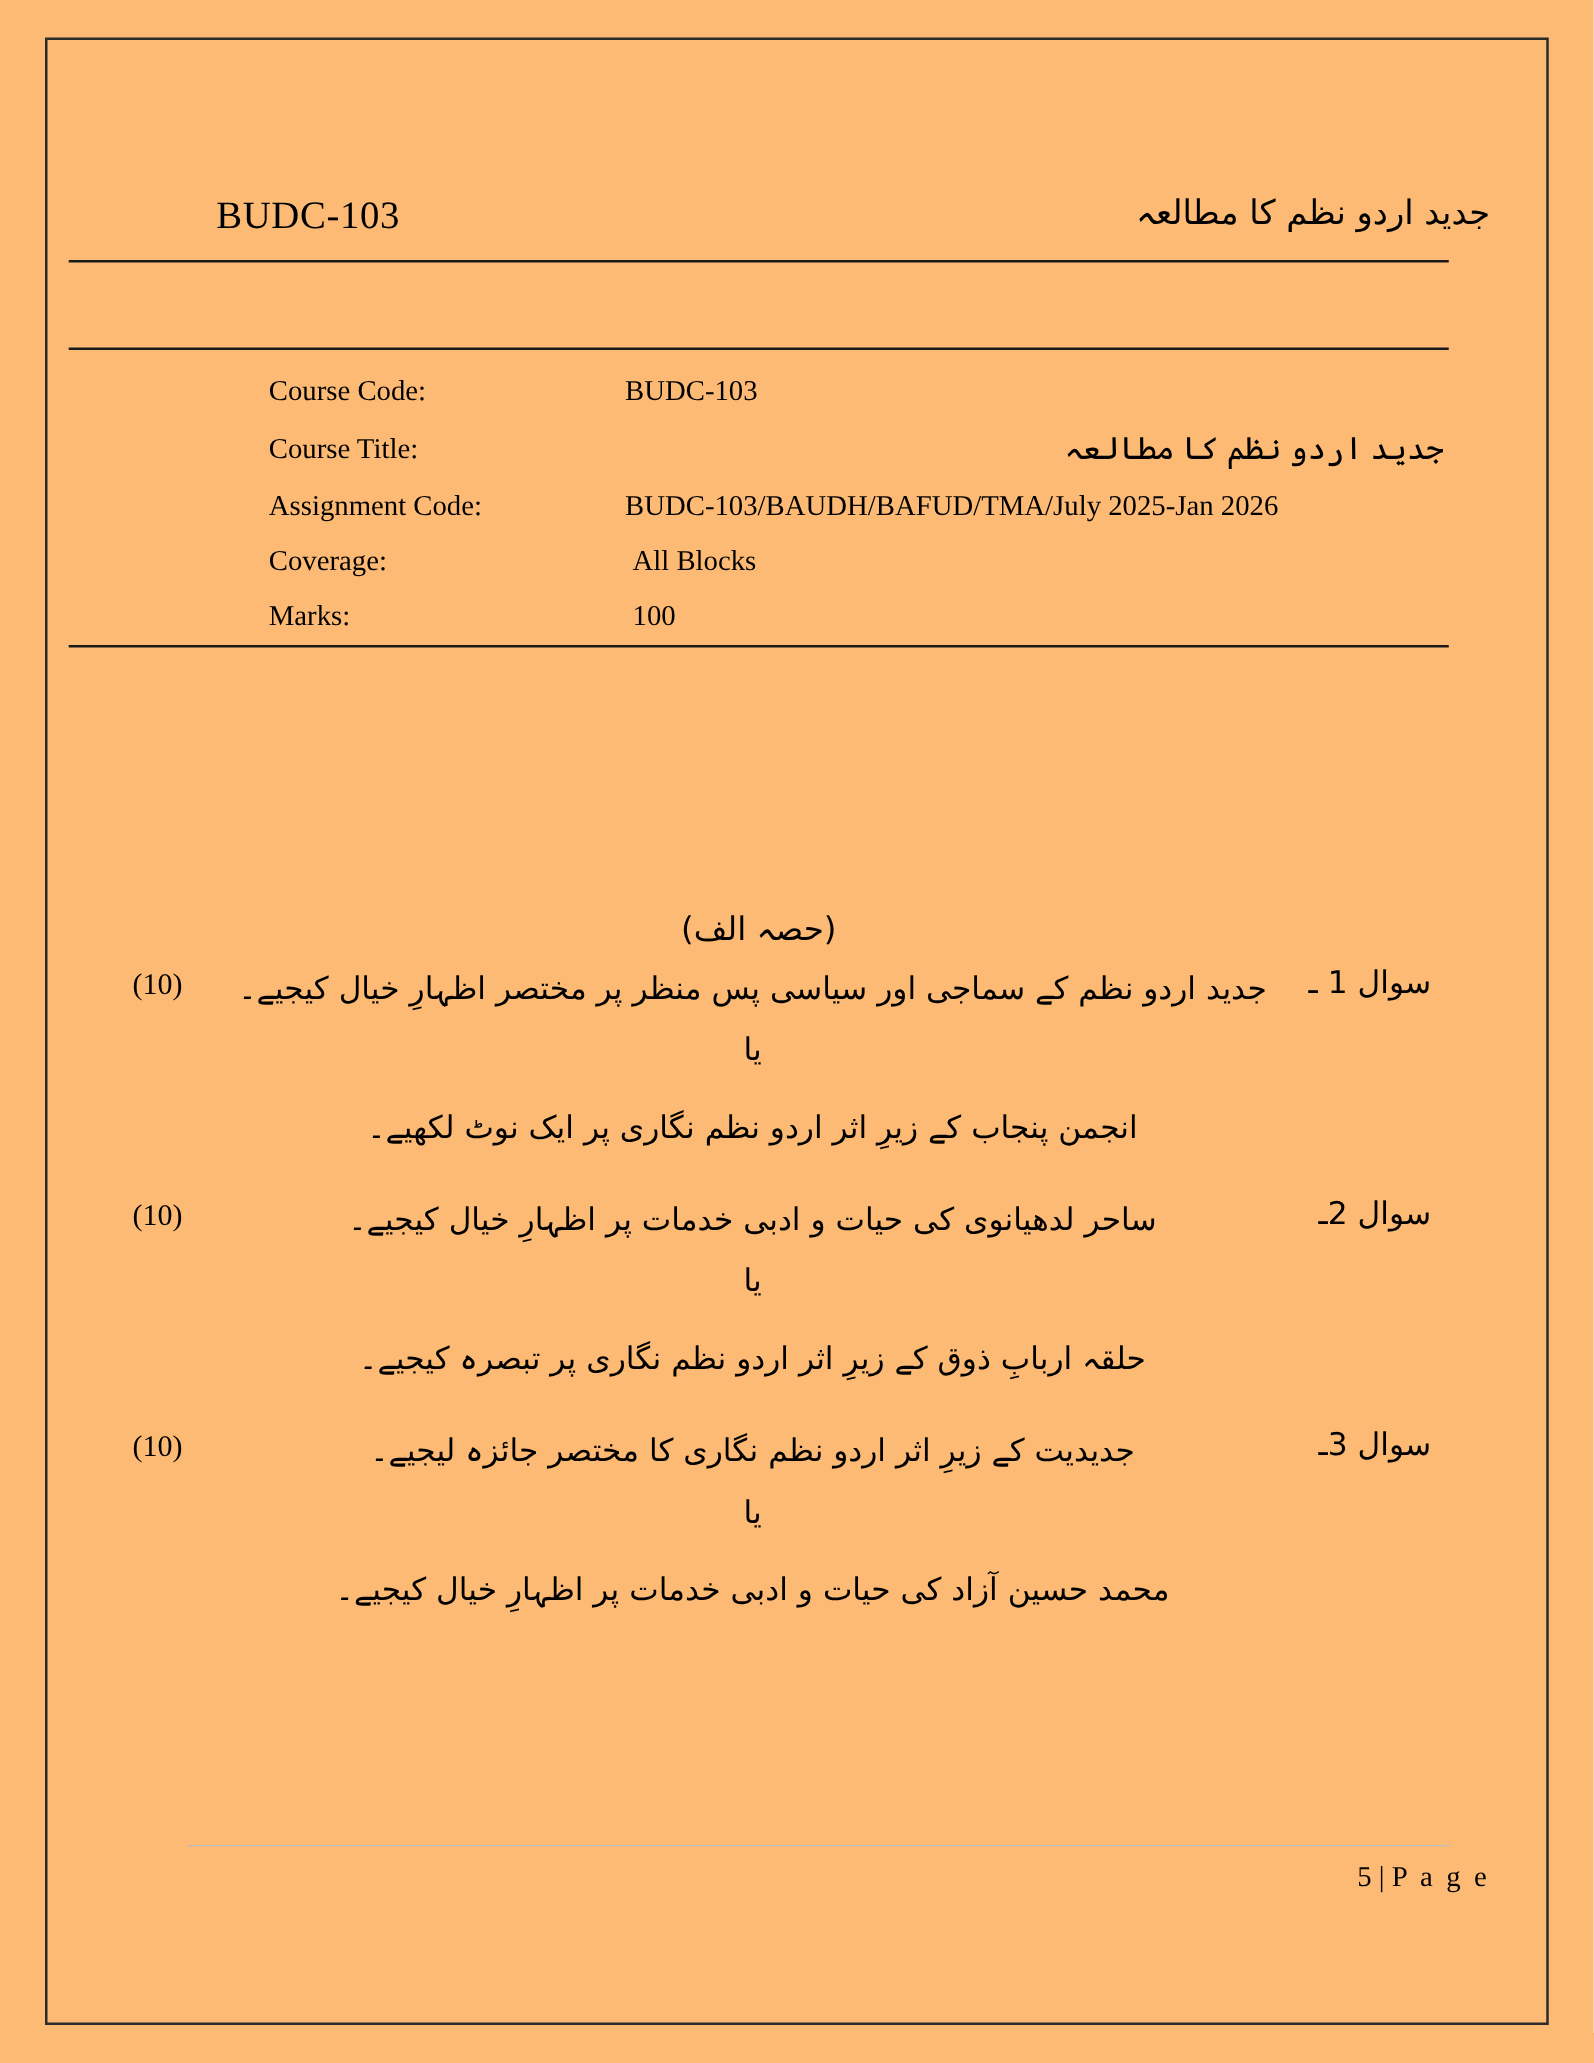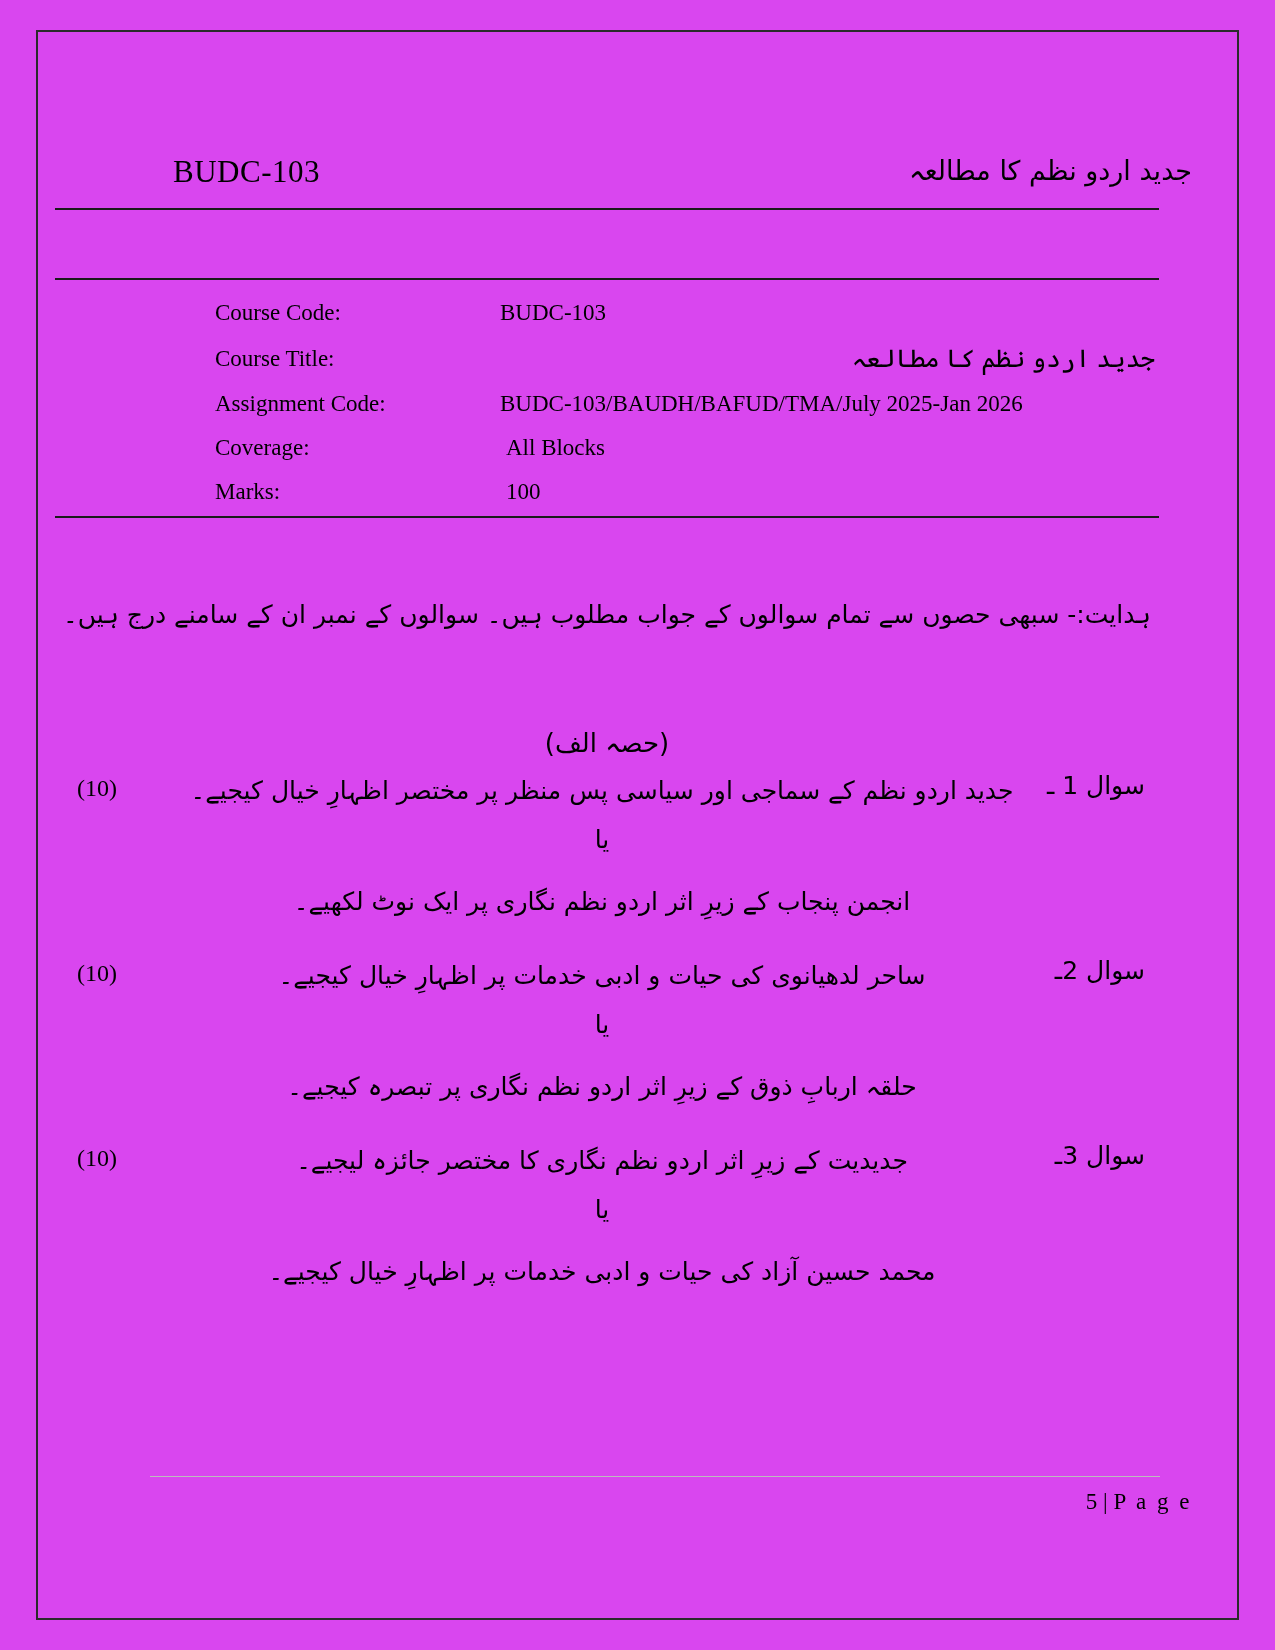--- a/index.html
+++ b/index.html
@@ -10,21 +10,21 @@
   }
   body {
     font-family: "Liberation Serif", "DejaVu Serif", serif;
     color: #000000;
   }
   .page {
     position: relative;
     width: 1275px;
     height: 1650px;
     margin: 0 auto;
-    background: #d946ef;
+    background: #fdba74;
     box-sizing: border-box;
     overflow: hidden;
   }
   
   .page-border {
     position: absolute;
     left: 36px;
     top: 30px;
     width: 1203px;
     height: 1590px;
@@ -153,21 +153,21 @@
     display: flex;
     align-items: flex-start;
     justify-content: space-between;
     min-height: 40px;
   }
   .q-marks {
     width: 120px;
     flex: 0 0 120px;
     font-family: "Liberation Serif", serif;
     font-size: 24px;
-    text-align: left;
+    text-align: center;
     padding-left: 22px;
     box-sizing: border-box;
     padding-top: 4px;
   }
   .q-text {
     flex: 1 1 auto;
     text-align: center;
     font-size: 25px;
     line-height: 1.6;
     padding: 0 6px;
@@ -255,21 +255,20 @@
         </tr>
         <tr>
           <td class="info-label">Marks:</td>
           <td class="info-value indent">100</td>
         </tr>
       </tbody>
     </table>
 
     <div class="rule rule-3"></div>
 
-    <div class="instruction urdu">ہدایت:- سبھی حصوں سے تمام سوالوں کے جواب مطلوب ہیں۔ سوالوں کے نمبر ان کے سامنے درج ہیں۔</div>
 
     <div class="section-heading urdu">(حصہ الف)</div>
 
     <div class="questions">
 
       <div class="q-block">
         <div class="q-row">
           <div class="q-marks">(10)</div>
           <div class="q-text urdu">جدید اردو نظم کے سماجی اور سیاسی پس منظر پر مختصر اظہارِ خیال کیجیے۔</div>
           <div class="q-label urdu">سوال 1 ـ</div>

